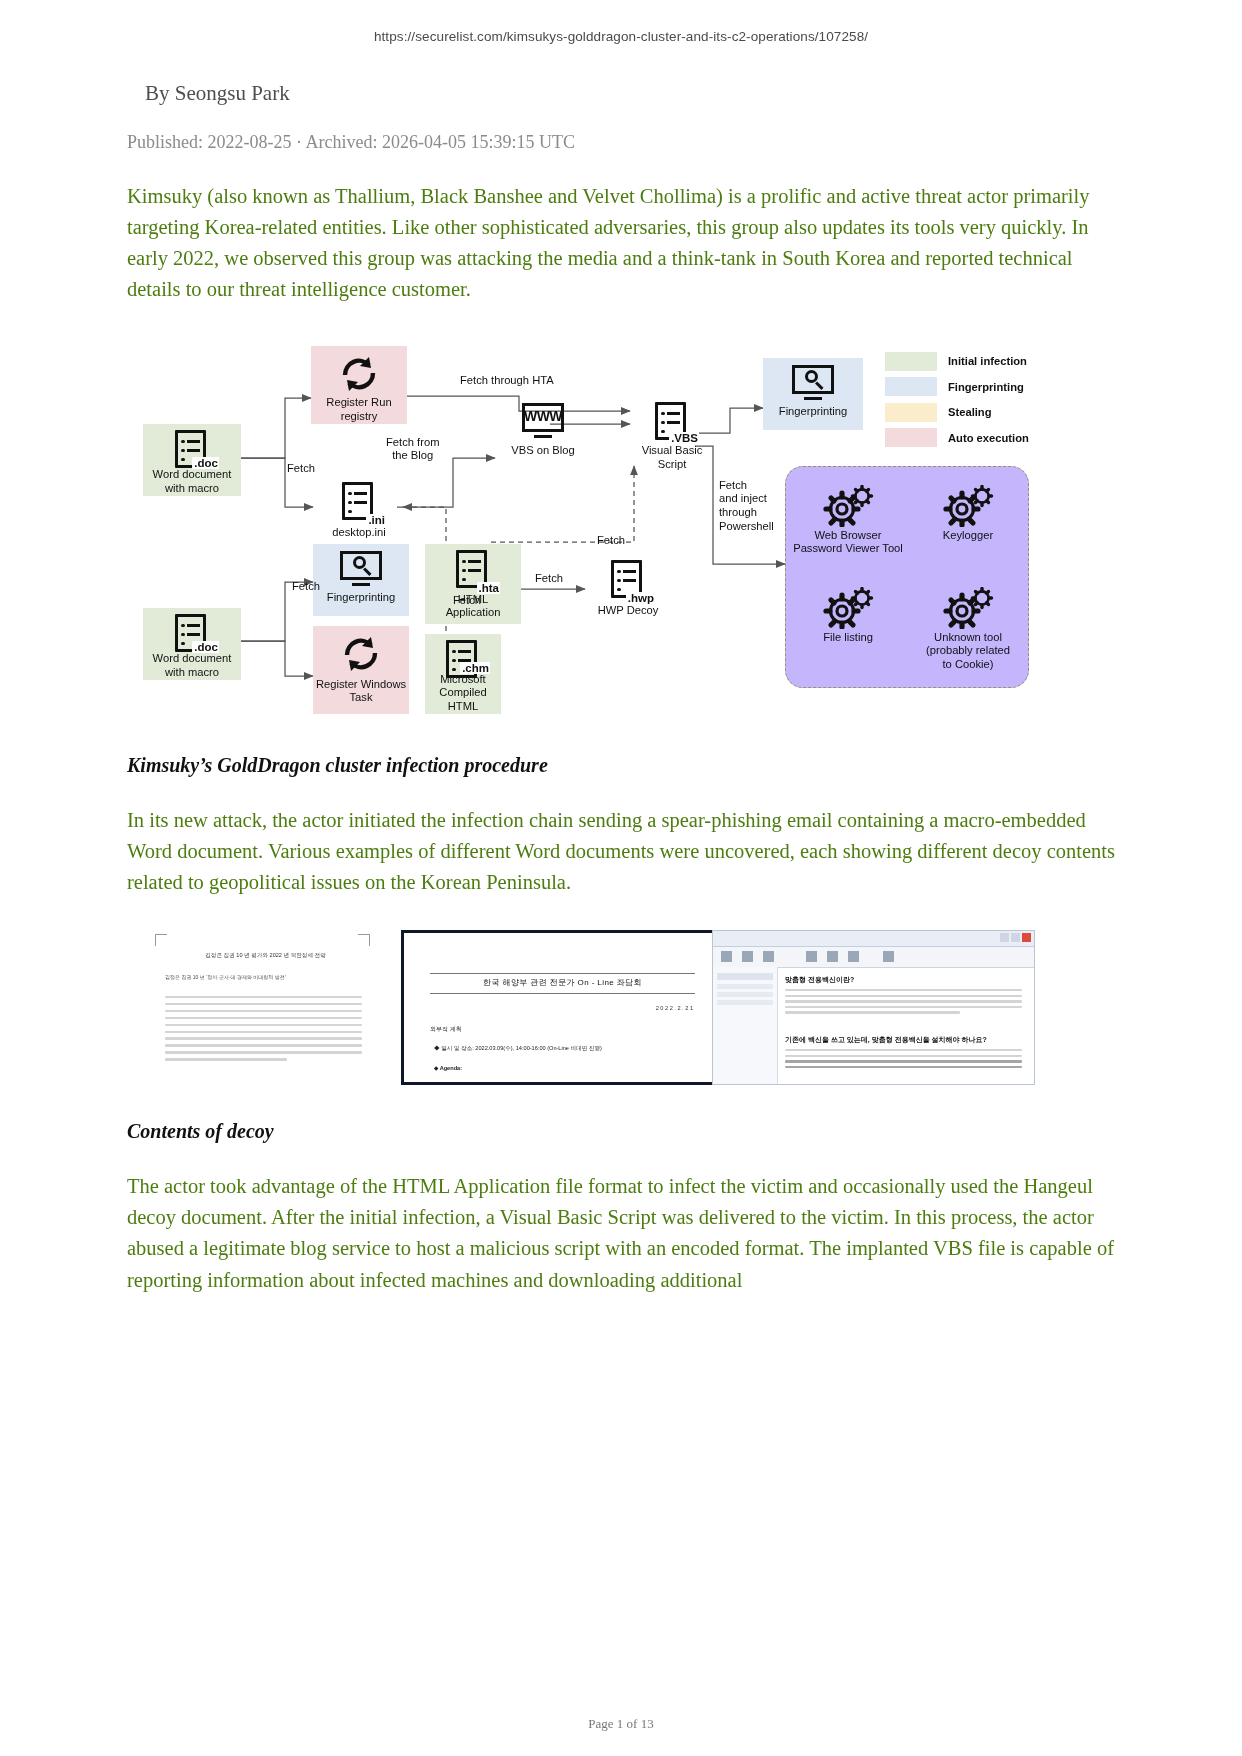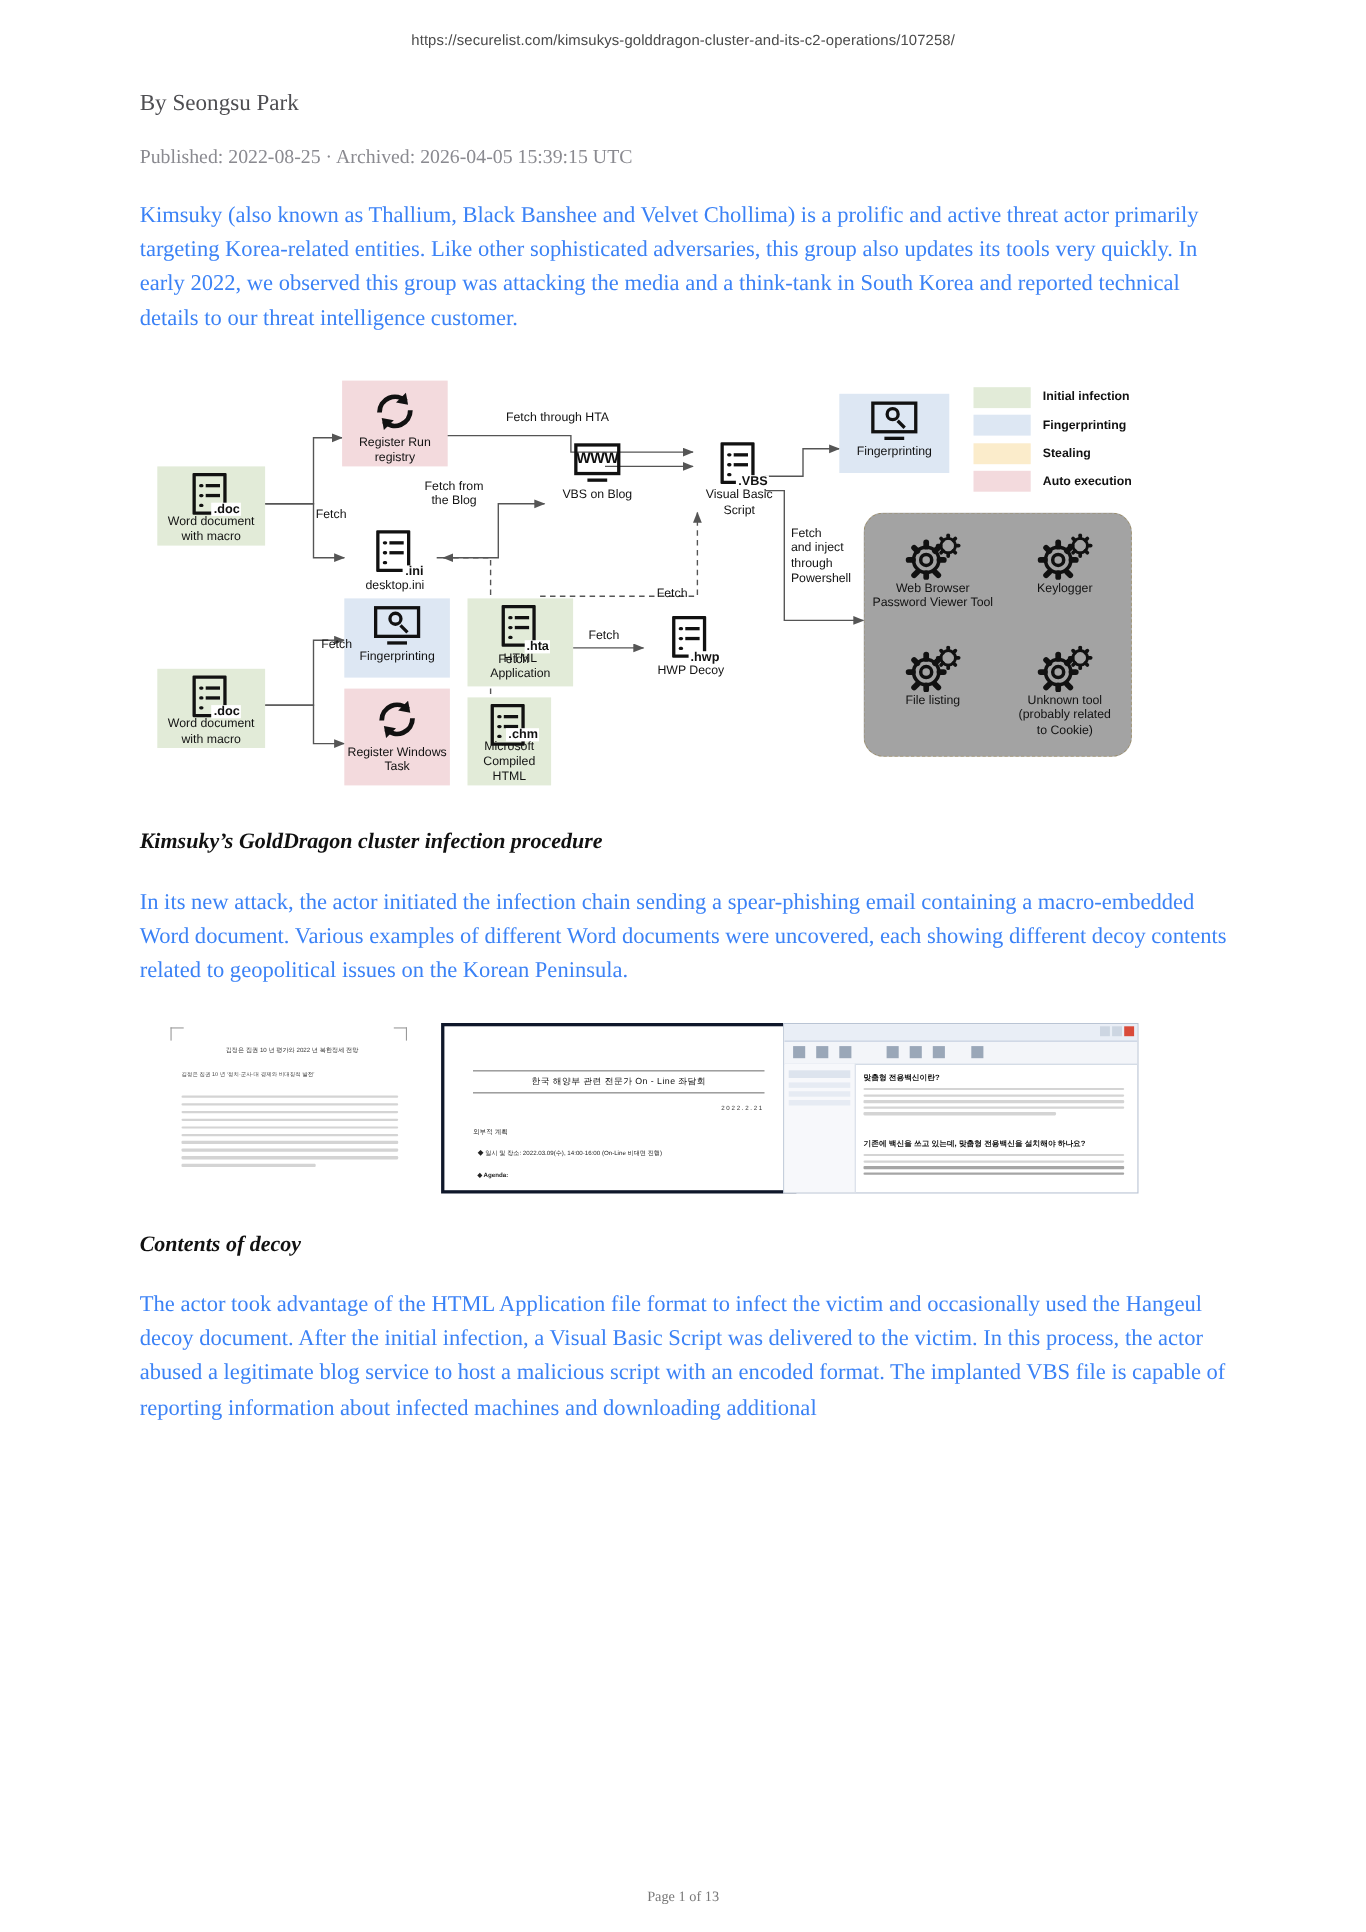--- a/index.html
+++ b/index.html
@@ -41,31 +41,32 @@
     line-height: 1.18;
     margin: 0;
     padding-top: 160px;
     letter-spacing: -0.3px;
     color: #111;
   }
   .byline {
     font-size: 21px;
     color: #4e4e52;
     margin-top: 37px;
+    margin-left: 18px;
   }
   .pubmeta {
     font-size: 18px;
     color: #8a8a90;
     margin-top: 26px;
   }
   p.body-para {
     font-size: 20.5px;
     line-height: 1.52;
     margin: 28px 0 0 0;
-    color: #3b82f6;
+    color: #4d7c0f;
     text-align: left;
   }
   .caption {
     font-family: "Liberation Serif", serif;
     font-style: italic;
     font-weight: bold;
     font-size: 20px;
     margin: 30px 0 0 0;
     color: #111;
   }
@@ -155,21 +156,21 @@
   .arrowlbl {
     position: absolute; font-family: "Liberation Sans", sans-serif;
     font-size: 11.2px; line-height: 1.22; color: #111; white-space: pre-line;
   }
   .legend { position: absolute; }
   .legend-row { display: flex; align-items: center; height: 19px; margin-bottom: 6.5px; }
   .legend-sw { width: 52px; height: 19px; }
   .legend-tx { margin-left: 11px; font-size: 11.2px; font-family: "Liberation Sans", sans-serif; font-weight: bold; }
   .steal-box {
     position: absolute; border: 1.6px dashed #9a8e6e; border-radius: 18px;
-    background: #a3a3a3; box-sizing: border-box;
+    background: #c4b5fd; box-sizing: border-box;
   }
   .steal-item {
     position: absolute; display: flex; flex-direction: column;
     align-items: center; text-align: center; width: 136px;
   }
   svg.conn { position: absolute; left: 0; top: 0; overflow: visible; pointer-events: none; }
 
   
   .shots { position: relative; width: 900px; height: 160px; margin: 32px 0 0 8px; }
   .shot { position: absolute; top: 0; background: #fff; box-sizing: border-box; overflow: hidden; }

